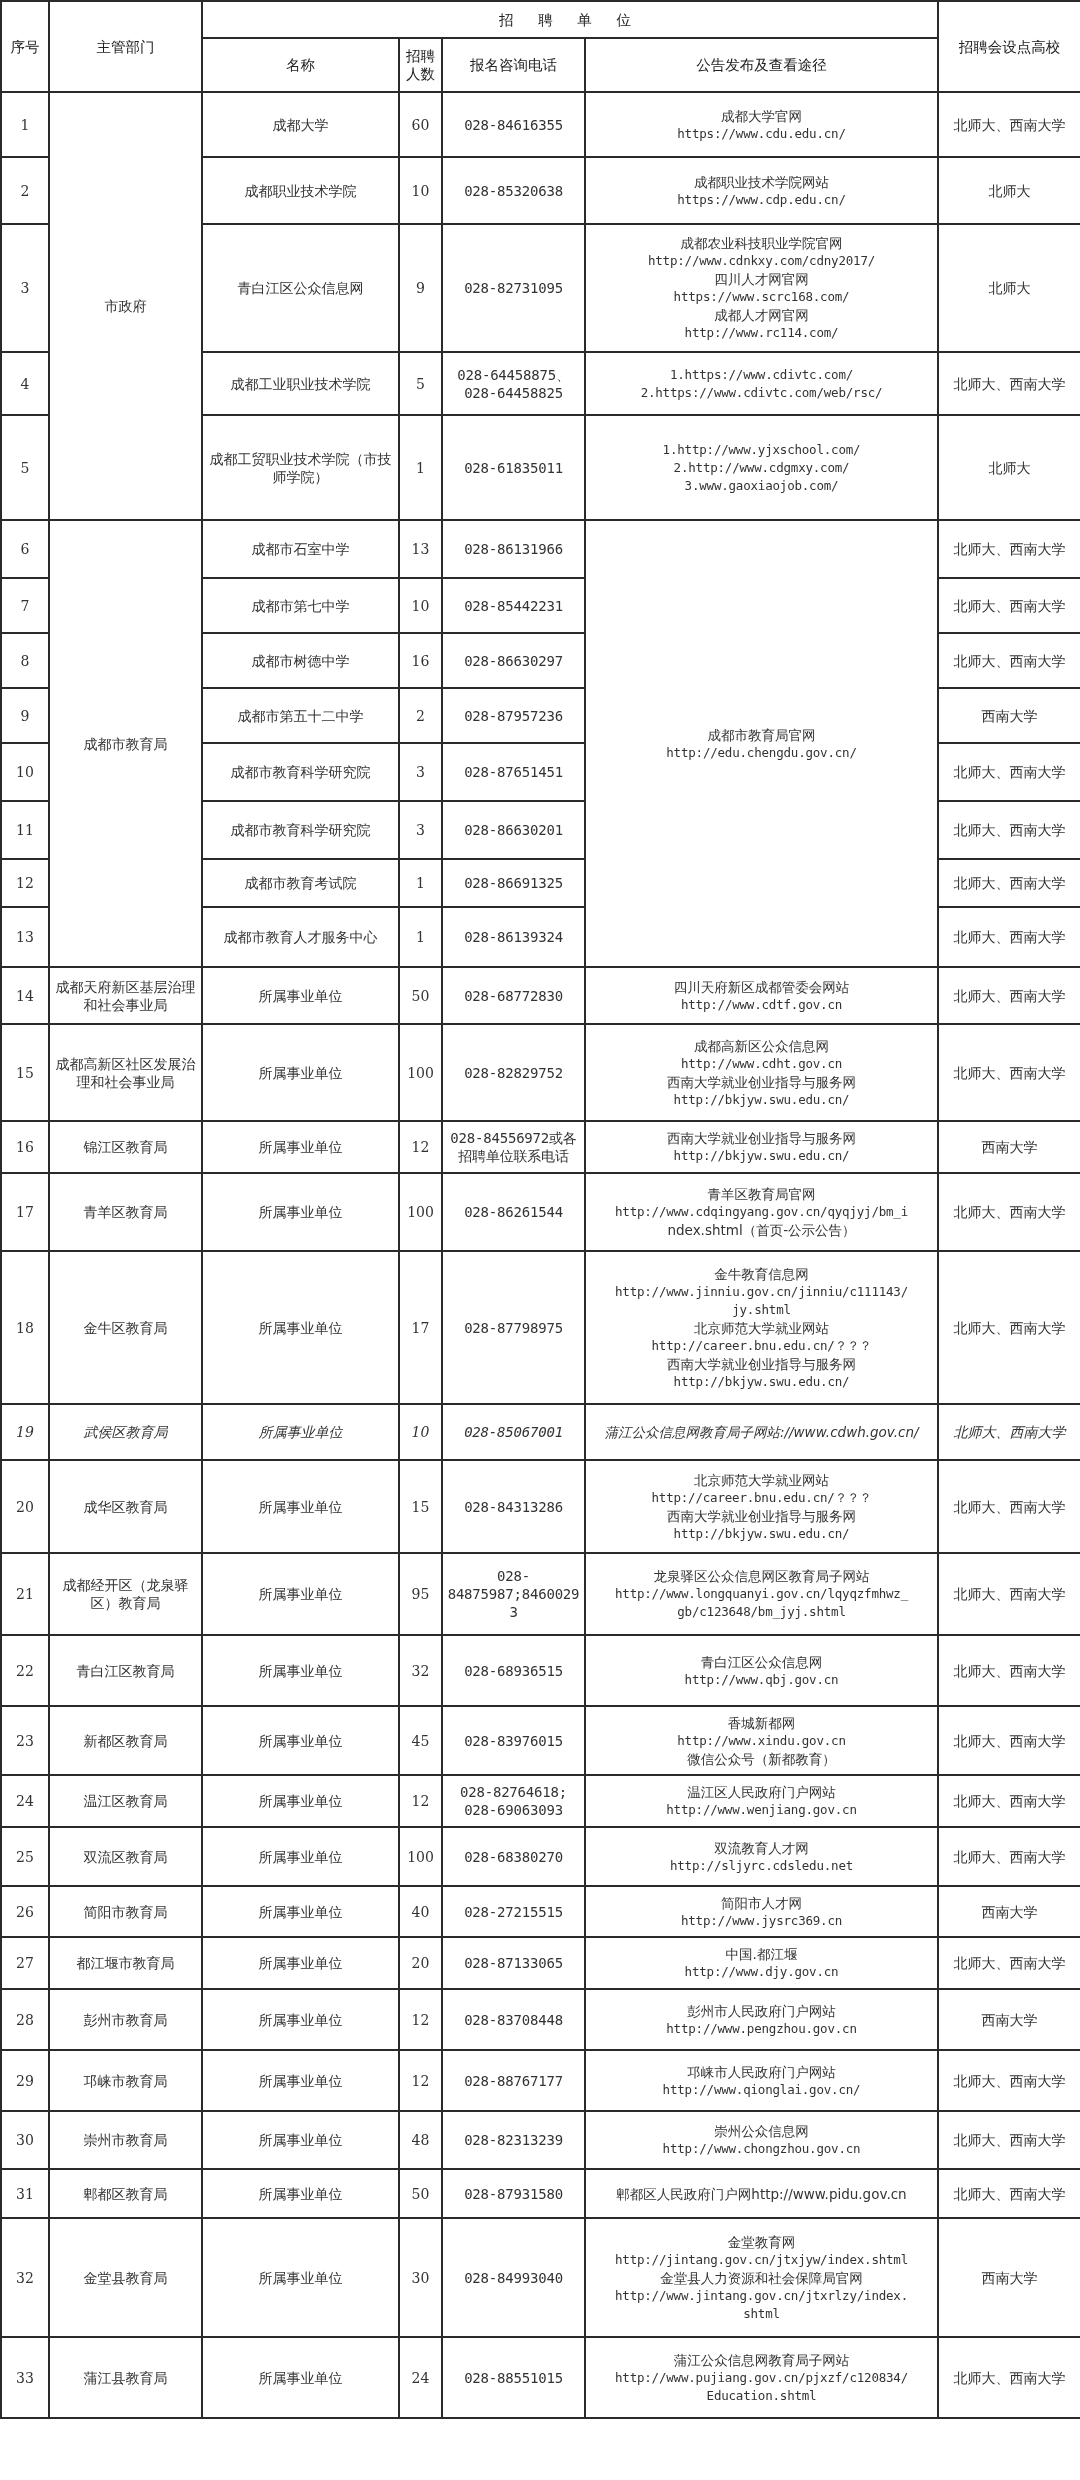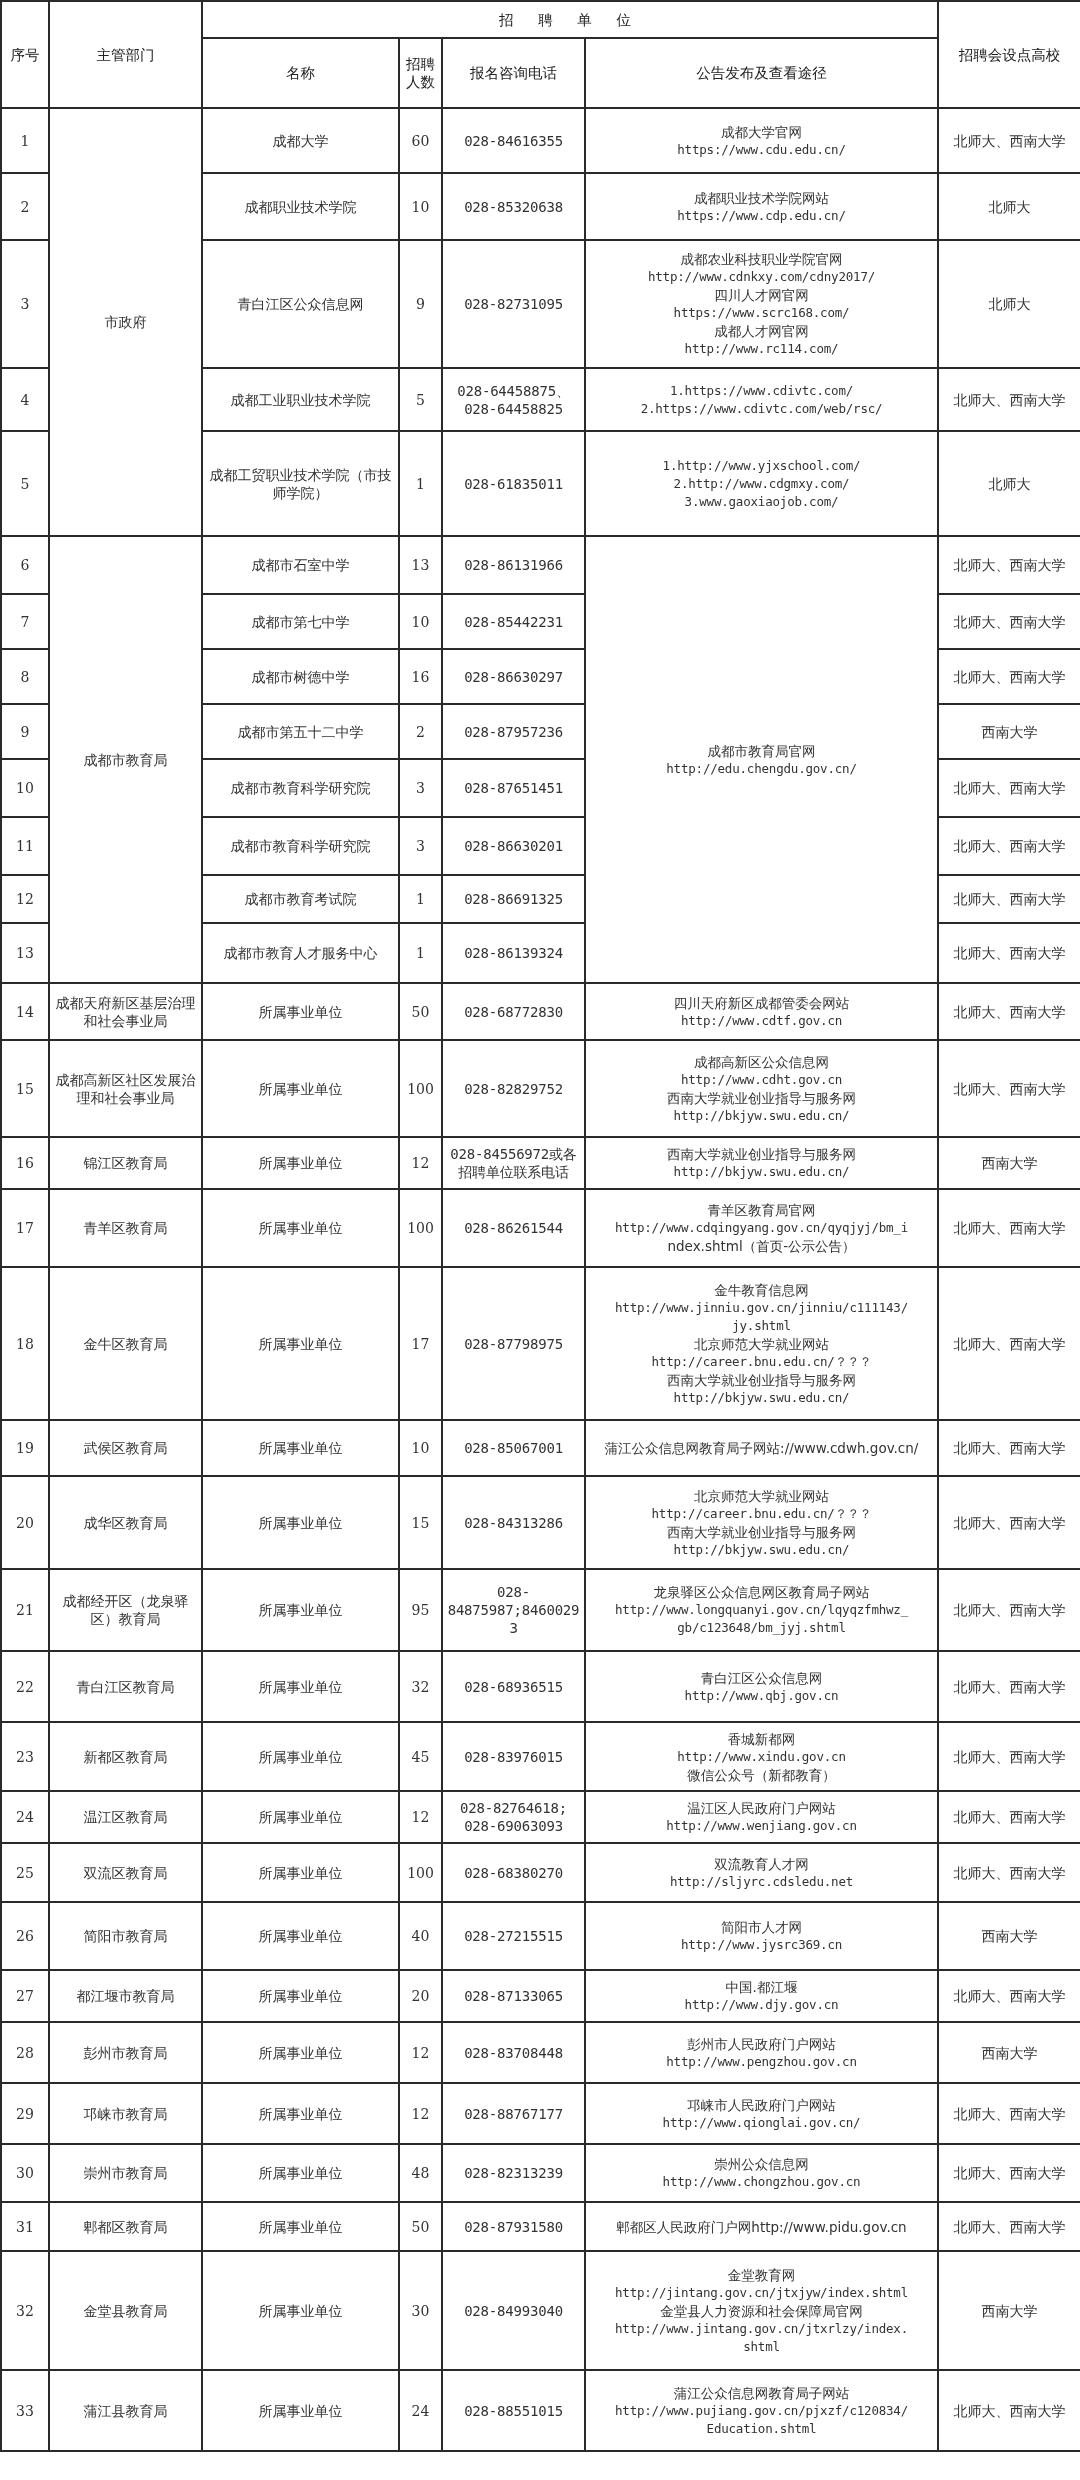--- a/index.html
+++ b/index.html
@@ -48,21 +48,21 @@
       <col style="width:353px">
       <col style="width:143px">
     </colgroup>
     <thead>
       <tr style="height:37px">
         <th rowspan="2">序号</th>
         <th rowspan="2">主管部门</th>
         <th colspan="4" class="hdr-group">招 聘 单 位</th>
         <th rowspan="2">招聘会设点高校</th>
       </tr>
-      <tr style="height:70px">
+      <tr style="height:54px">
         <th>名称</th>
         <th>招聘人数</th>
         <th>报名咨询电话</th>
         <th>公告发布及查看途径</th>
       </tr>
     </thead>
     <tbody id="tbody">
         <tr style="height: 65px;">
           <td class="num">1</td>
           <td class="cn" rowspan="5">市政府</td>
@@ -284,21 +284,21 @@
             <span class="line cn">金牛教育信息网</span>
             <span class="line mono">http://www.jinniu.gov.cn/jinniu/c111143/</span>
             <span class="line mono">jy.shtml</span>
             <span class="line cn">北京师范大学就业网站</span>
             <span class="line mono">http://career.bnu.edu.cn/？？？</span>
             <span class="line cn">西南大学就业创业指导与服务网</span>
             <span class="line mono">http://bkjyw.swu.edu.cn/</span>
           </td>
           <td class="cn">北师大、西南大学</td>
         </tr>
-        <tr style="height: 56px;">
+        <tr style="height: 56px; font-style: italic;">
           <td class="num">19</td>
           <td class="cn">武侯区教育局</td>
           <td class="cn">所属事业单位</td>
           <td class="num">10</td>
           <td class="phone">
             <span class="line ">028-85067001</span>
           </td>
           <td>
             <span class="line cn">蒲江公众信息网教育局子网站://www.cdwh.gov.cn/</span>
           </td>
@@ -388,21 +388,21 @@
           <td class="num">100</td>
           <td class="phone">
             <span class="line ">028-68380270</span>
           </td>
           <td>
             <span class="line cn">双流教育人才网</span>
             <span class="line mono">http://sljyrc.cdsledu.net</span>
           </td>
           <td class="cn">北师大、西南大学</td>
         </tr>
-        <tr style="height: 68px;">
+        <tr style="height: 51px;">
           <td class="num">26</td>
           <td class="cn">简阳市教育局</td>
           <td class="cn">所属事业单位</td>
           <td class="num">40</td>
           <td class="phone">
             <span class="line ">028-27215515</span>
           </td>
           <td>
             <span class="line cn">简阳市人才网</span>
             <span class="line mono">http://www.jysrc369.cn</span>

